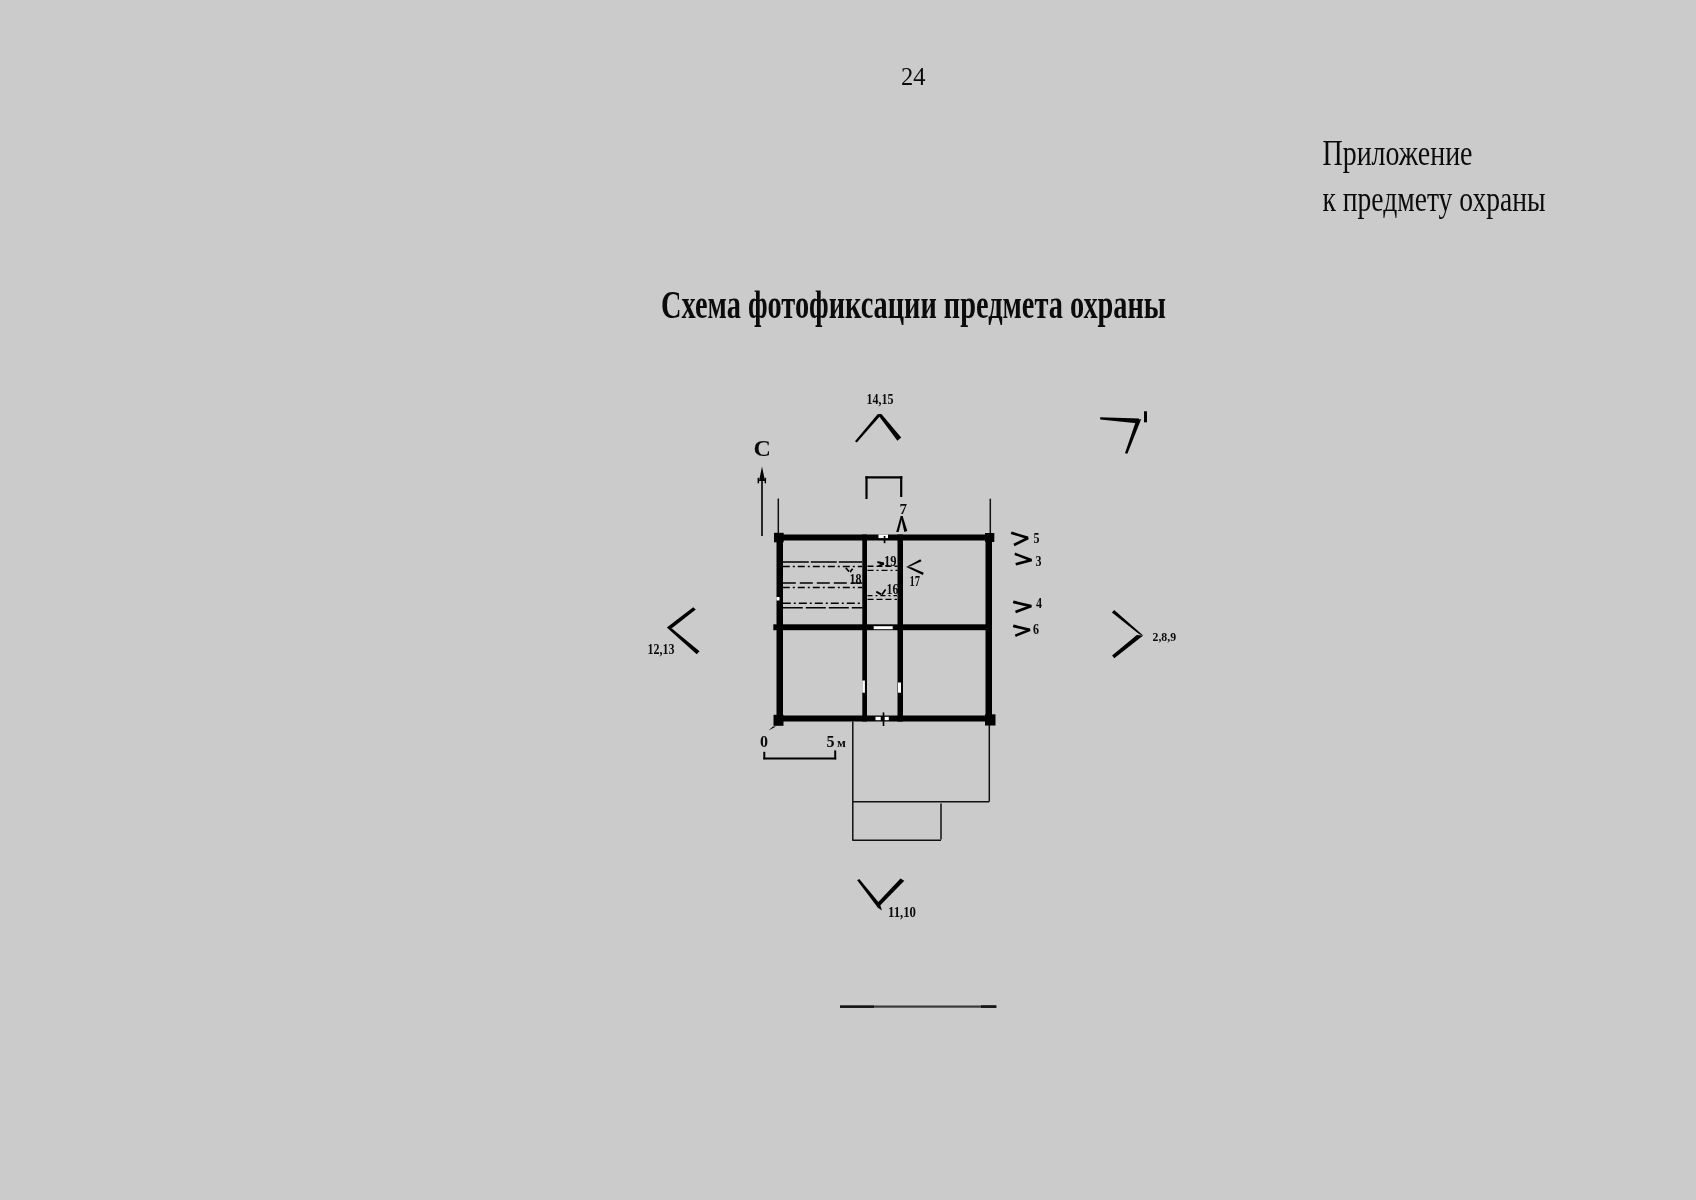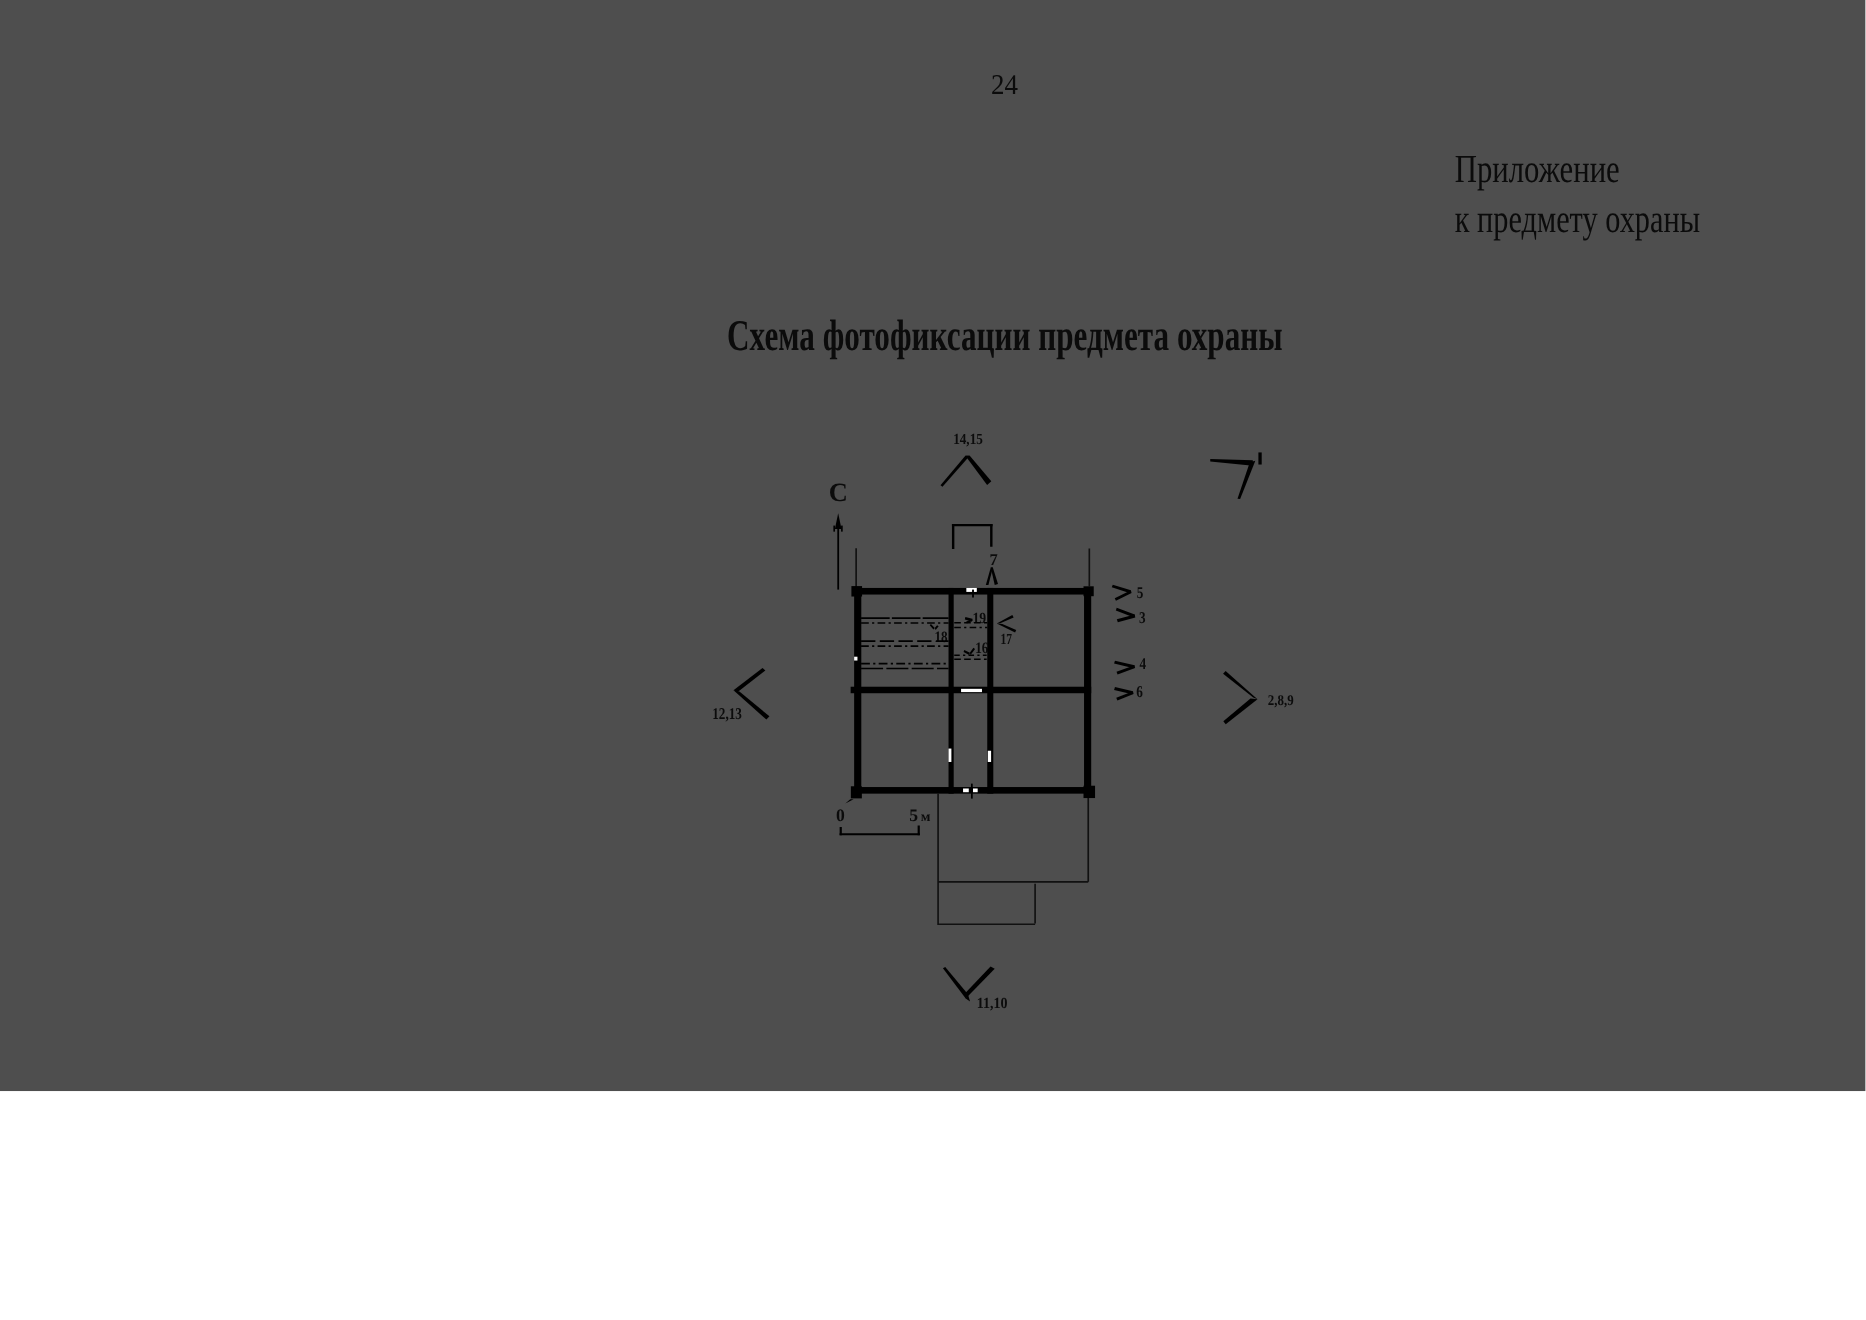--- a/index.html
+++ b/index.html
@@ -1,16 +1,16 @@
 <!DOCTYPE html>
 <html><head>
 <meta charset="utf-8">
 <style>
   html,body{margin:0;padding:0;background:#ffffff;}
-  .page{position:relative;width:1696px;height:992px;background:#1d4ed8;overflow:hidden;filter:grayscale(1);}
+  .page{position:relative;width:1696px;height:1200px;background:#5eead4;overflow:hidden;filter:grayscale(1);}
   svg{position:absolute;left:0;top:0;}
   text{font-family:"Liberation Serif", serif;fill:#0b0b0b;}
 </style>
 </head>
 <body>
 <div class="page">
 <svg width="1696" height="1200" viewBox="0 0 1696 1200">
 
   <text x="901" y="85" font-size="26" textLength="24.5" lengthAdjust="spacingAndGlyphs">24</text>
   <text x="1322.5" y="165" font-size="36" textLength="150" lengthAdjust="spacingAndGlyphs">Приложение</text>

